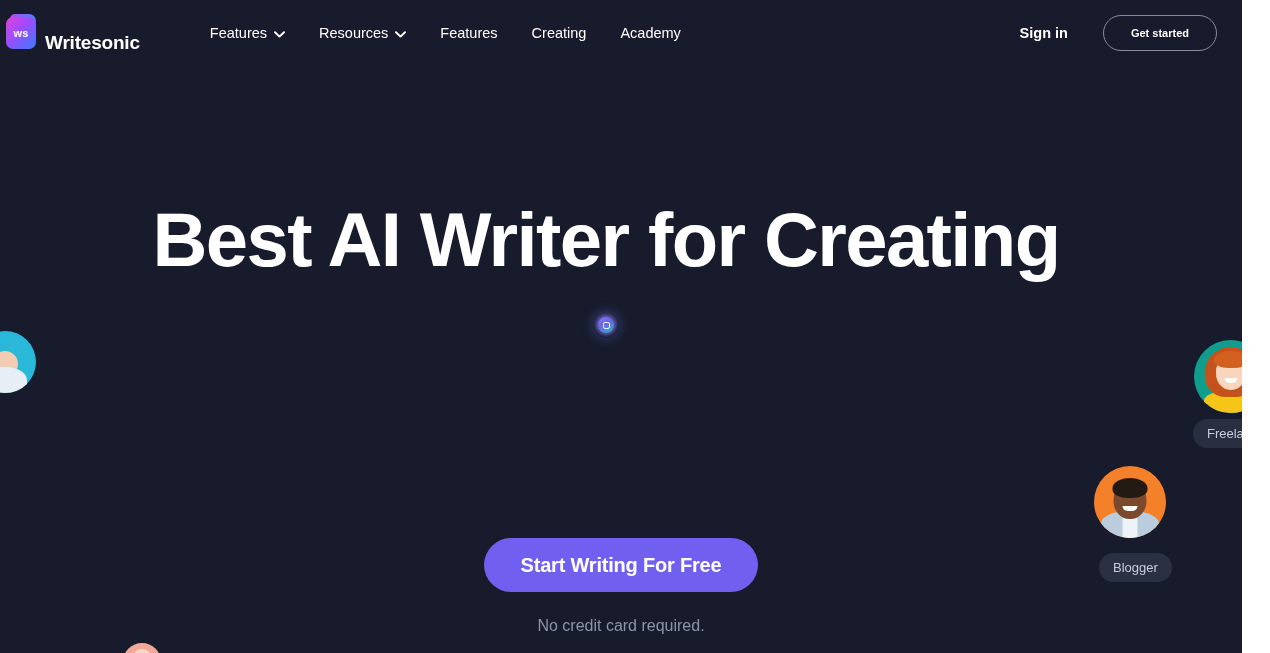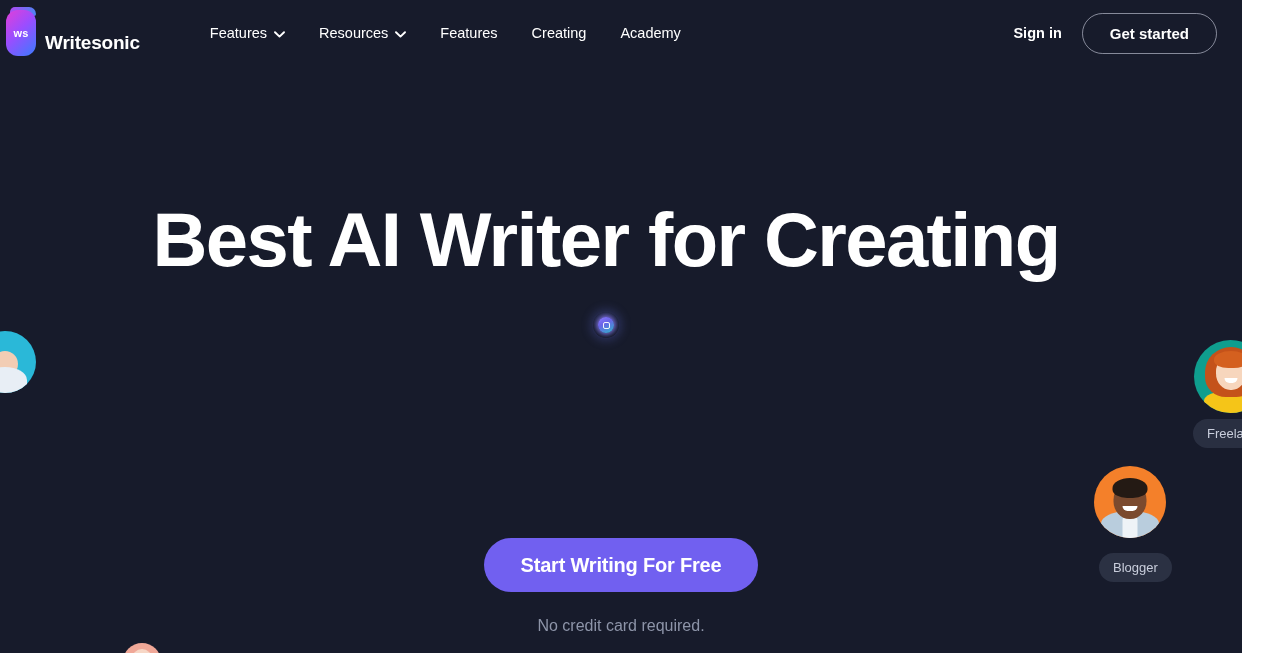--- a/index.html
+++ b/index.html
@@ -39,22 +39,22 @@
     align-items:center;
     z-index:40;
   }
   .brand {
     display:flex; align-items:center; gap:9px;
     margin-left:6px;
     text-decoration:none;
   }
   .brand-mark {
     position:relative;
-    width:30px; height:46px;
-    border-radius:12px;
+    width:30px; height:32px;
+    border-radius:7px;
     background:linear-gradient(135deg,#e23fd8 0%,#9b4dff 45%,#3a7bff 100%);
     display:flex; align-items:center; justify-content:center;
     box-shadow:0 0 0 0 rgba(0,0,0,0);
   }
   .brand-mark::before{
     content:"";
     position:absolute;
     left:4px; top:-3px;
     width:26px; height:9px;
     border-radius:5px 7px 2px 2px;
@@ -89,36 +89,36 @@
   .chev {
     width:11px; height:7px;
     display:inline-block;
     position:relative;
     top:1px;
   }
   .chev svg { display:block; }
   .nav-right {
     margin-left:auto;
     display:flex; align-items:center;
-    gap:20px;
+    gap:35px;
     margin-right:25px;
   }
   .signin {
     color:#ffffff;
     font-size:14.5px;
     font-weight:bold;
     cursor:pointer;
     white-space:nowrap;
   }
   .get-started {
     border:1px solid rgba(225,230,245,.55);
     border-radius:40px;
     padding:11px 27px;
     color:#ffffff;
-    font-size:15px;
+    font-size:11px;
     font-weight:bold;
     background:transparent;
     cursor:pointer;
     white-space:nowrap;
     font-family:inherit;
   }
 
   
   .hero {
     position:absolute;

